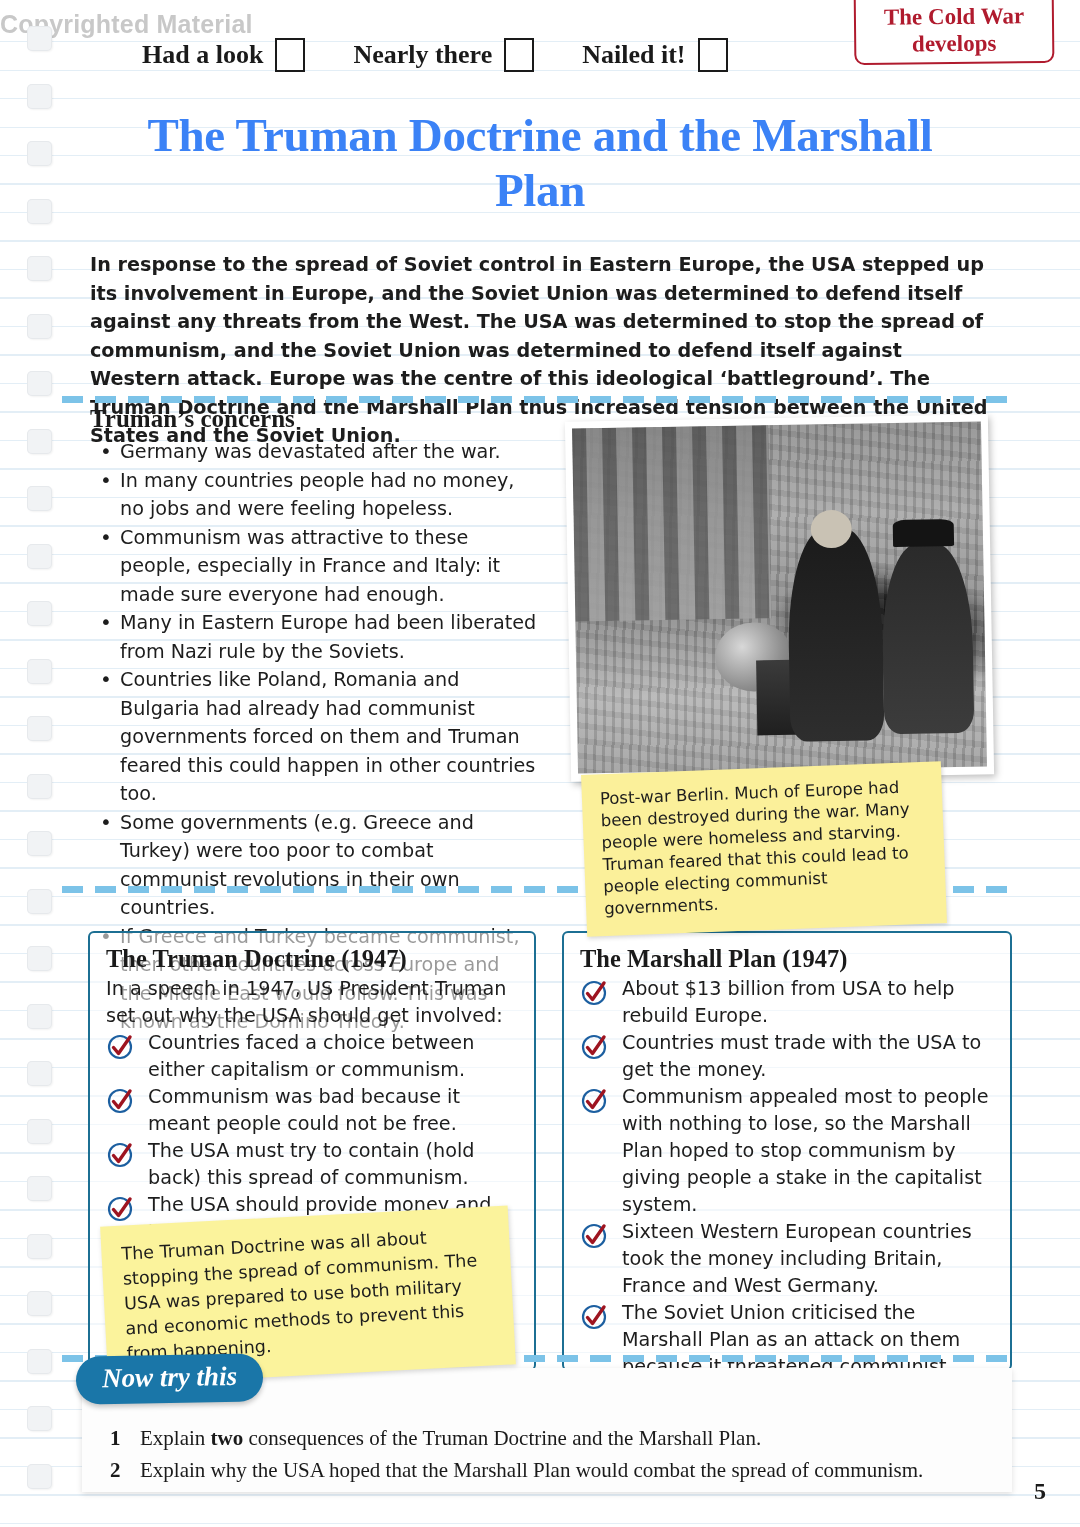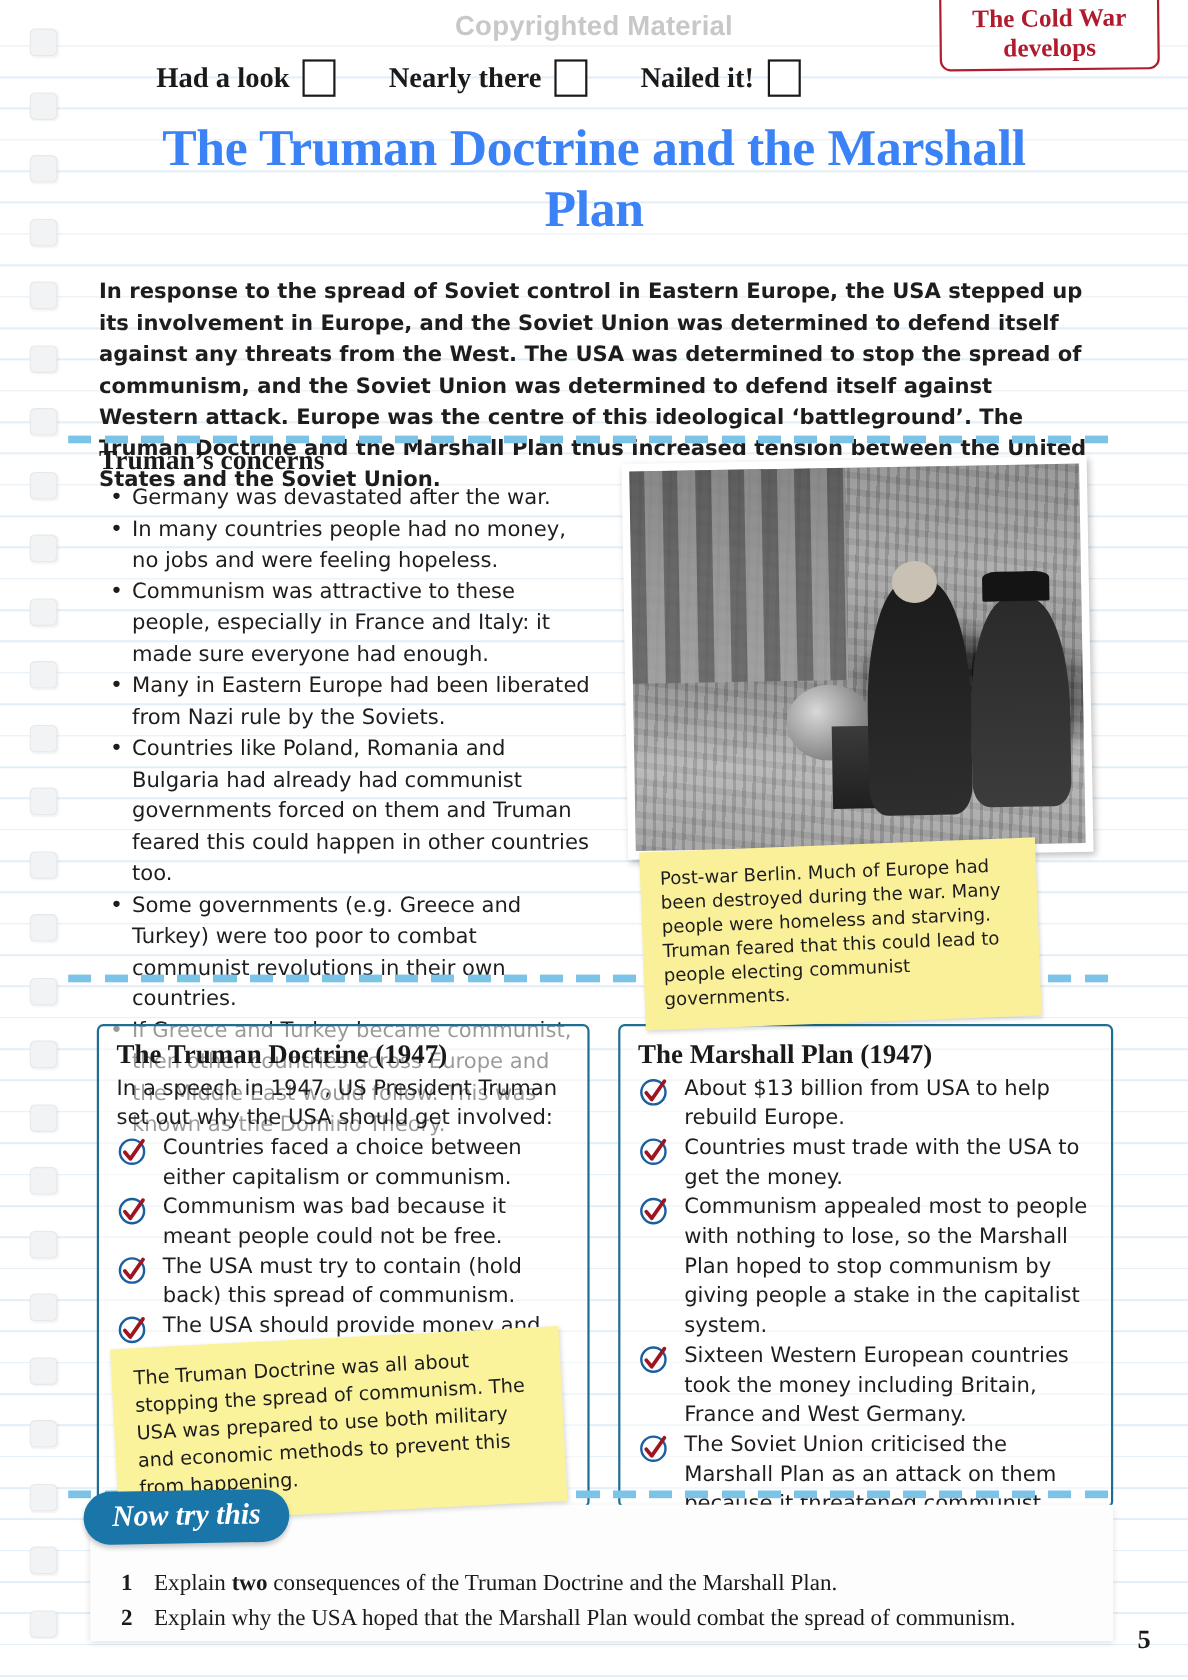--- a/index.html
+++ b/index.html
@@ -39,32 +39,32 @@
     width: 25px; height: 25px;
     border-radius: 5px;
     background: #f1f3f5;
     box-shadow: inset 0 0 0 1px #e6e9ec, 1px 1px 2px rgba(0,0,0,0.05);
   }
 
   
   #copyright {
     position: absolute;
     left: 0; right: 0; top: 10px;
-    text-align: center;
+    text-align: left;
     font-family: "Liberation Sans", sans-serif;
     font-weight: bold;
     font-size: 25px;
     color: #c8c8c8;
     letter-spacing: 0.2px;
     z-index: 4;
   }
 
   #status-row {
     position: absolute;
-    left: 142px; top: 54px;
+    left: 142px; top: 38px;
     display: flex;
     align-items: center;
     gap: 0px;
     z-index: 5;
   }
   .status-item {
     display: flex;
     align-items: center;
     gap: 12px;
     margin-right: 48px;

